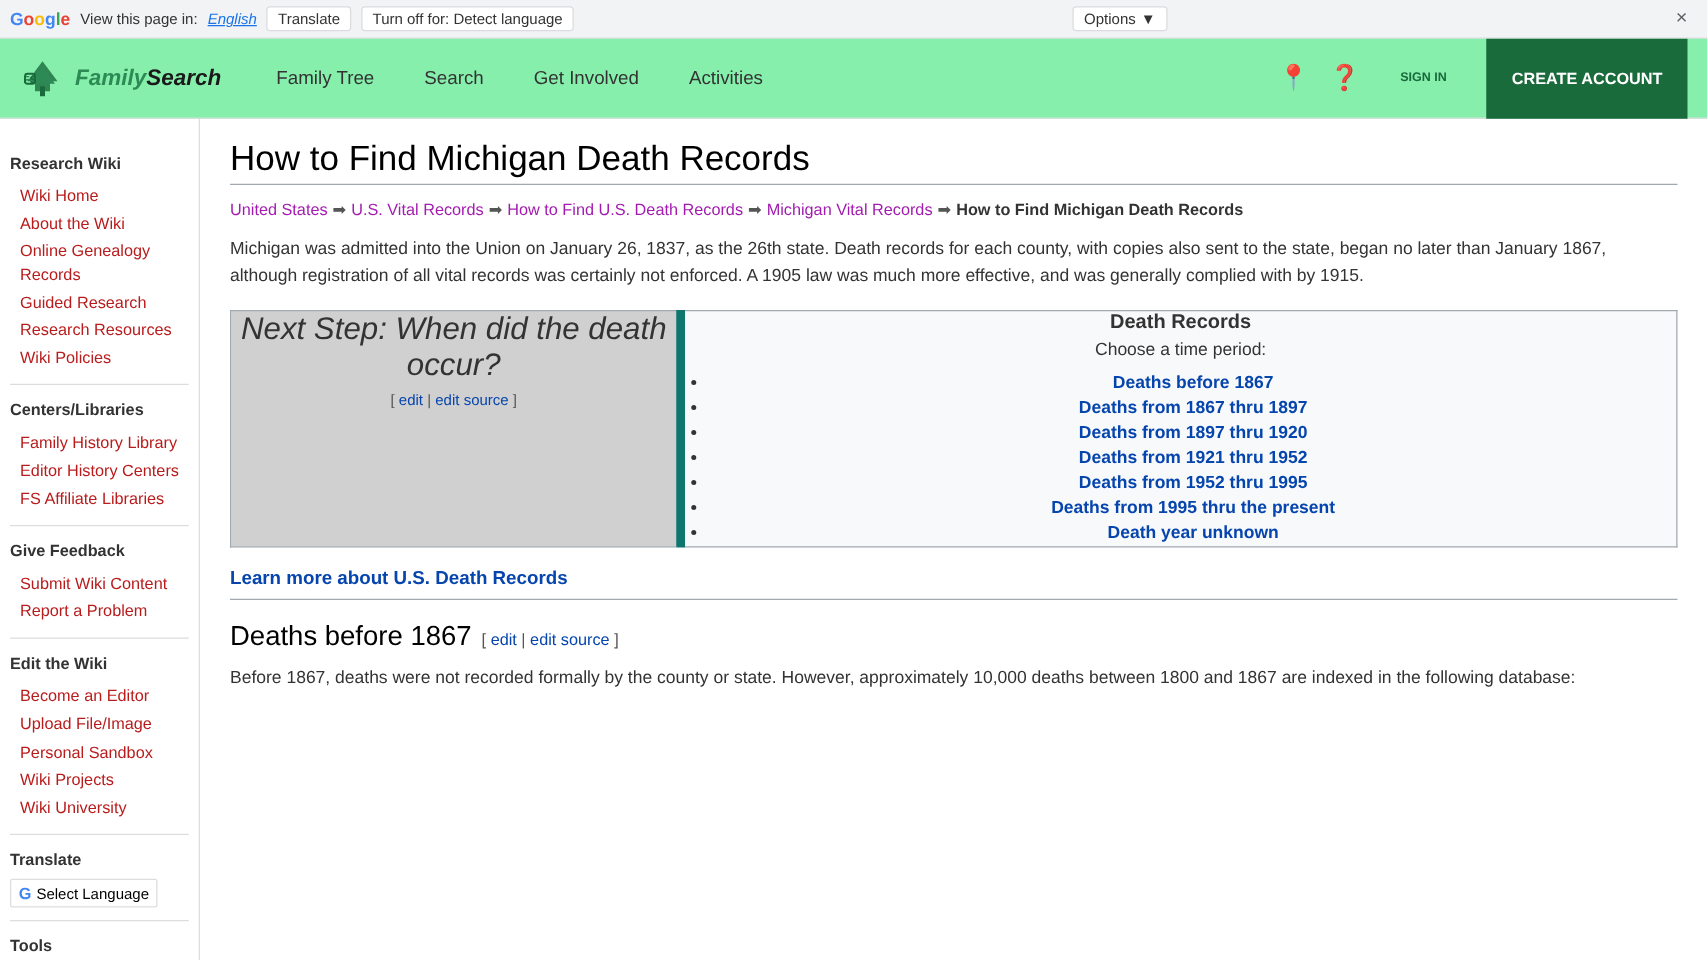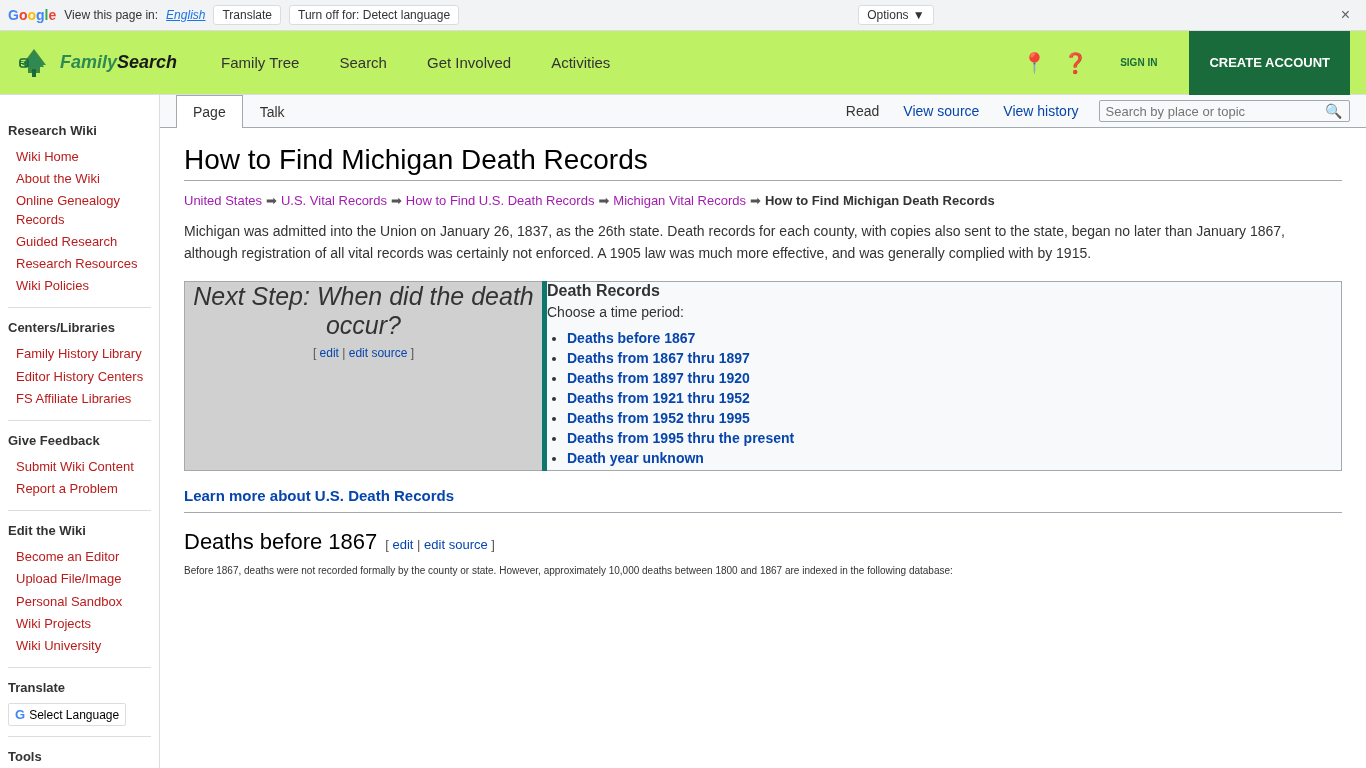--- a/index.html
+++ b/index.html
@@ -53,21 +53,21 @@
       background: #fff;
       border: 1px solid #dadce0;
       border-radius: 3px;
       cursor: pointer;
       font-size: 12px;
       margin-left: auto;
     }
 
     
     .main-header {
-      background: #bef264;
+      background: #86efac;
       border-bottom: 1px solid #ddd;
       padding: 12px 16px;
       display: flex;
       align-items: center;
       height: 64px;
     }
     .logo-area {
       display: flex;
       align-items: center;
       gap: 8px;
@@ -304,21 +304,22 @@
     }
     .edit-links {
       font-size: 12px;
       color: #555;
       margin-top: 6px;
     }
     .edit-links a { color: #0645ad; text-decoration: none; }
     .info-table-right {
       padding: 16px 20px;
       background: #f8f9fa;
-      border-left: 5px solid #0f766e;
+      border-left: 7px solid #0f766e;
+      text-align: center;
     }
     .death-records-title {
       font-size: 16px;
       font-weight: bold;
       margin-bottom: 4px;
     }
     .choose-period {
       font-size: 14px;
       margin-bottom: 10px;
     }
@@ -361,21 +362,21 @@
       align-items: baseline;
       gap: 8px;
     }
     .section-edit-links {
       font-size: 13px;
       color: #555;
     }
     .section-edit-links a { color: #0645ad; text-decoration: none; }
     .section-body {
       line-height: 1.6;
-      font-size: 10px;
+      font-size: 14px;
     }
   </style>
 </head>
 <body>
 
 <div class="translate-bar">
   <span class="google-logo">
     <span>G</span><span>o</span><span>o</span><span>g</span><span>l</span><span>e</span>
   </span>
   <span>View this page in:</span>
@@ -466,33 +467,20 @@
     </div>
 
     <hr class="sidebar-divider">
 
     <div class="sidebar-section-title">Tools</div>
 
   </aside>
 
   <main class="main-content">
 
-    <div class="page-tabs">
-      <a class="page-tab active" href="#">Page</a>
-      <a class="page-tab" href="#">Talk</a>
-      <div class="page-tab-actions">
-        <span class="page-action-link" style="color:#333; cursor:default;">Read</span>
-        <a class="page-action-link" href="#">View source</a>
-        <a class="page-action-link" href="#">View history</a>
-        <div class="search-bar">
-          <input type="text" placeholder="Search by place or topic" style="">
-          <span class="search-bar-icon">🔍</span>
-        </div>
-      </div>
-    </div>
 
     <div class="article-body">
 
       <h1 class="article-title">How to Find Michigan Death Records</h1>
 
       <div class="breadcrumb">
         <a href="#">United States</a>
         <span class="arrow">➡</span>
         <a href="#">U.S. Vital Records</a>
         <span class="arrow">➡</span>

